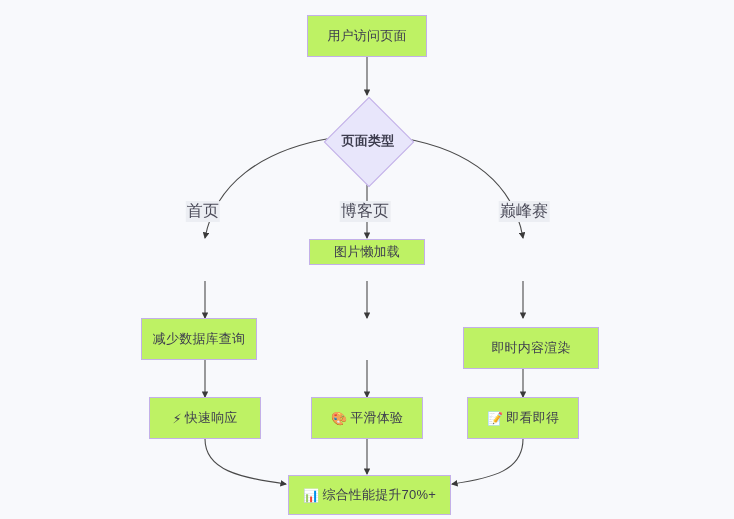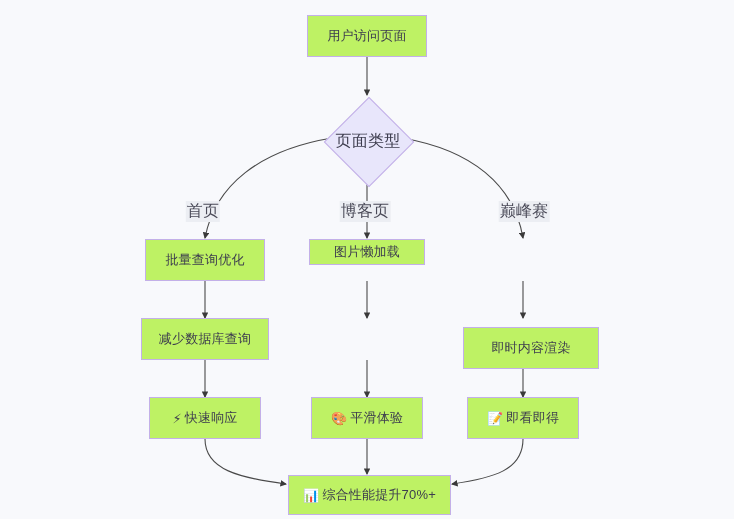--- a/index.html
+++ b/index.html
@@ -59,24 +59,25 @@
     height: 62px;
     margin-left: -31px;
     margin-top: -31px;
     background: #e8e6fb;
     border: 1px solid #c3b0e8;
     transform: rotate(45deg);
   }
   .decision .dia-label {
     position: relative;
     z-index: 2;
-    font-size: 16px;
+    font-size: 13px;
     color: #3d3d4e;
     white-space: nowrap;
     letter-spacing: 0.2px;
+    font-weight: bold;
   }
   .edge-label {
     position: absolute;
     font-size: 16px;
     color: #4a4a58;
     background: #eceef3;
     padding: 0 1px;
     white-space: nowrap;
     letter-spacing: 0.2px;
     transform: translateX(-50%);
@@ -116,28 +117,25 @@
 
   <div class="decision" style="left:324px; top:97px; width:88px; height:88px;">
     <span class="dia-shape"></span>
     <span class="dia-label">页面类型</span>
   </div>
 
   <div class="edge-label" style="left:203px; top:201px;">首页</div>
   <div class="edge-label" style="left:365px; top:201px;">博客页</div>
   <div class="edge-label" style="left:524px; top:201px;">巅峰赛</div>
 
-  <div class="node" style="left:145px; top:239px; width:120px; height:42px;">
-    <span>批量查询优化</span>
-  </div>
   <div class="node" style="left:309px; top:239px; width:116px; height:26px;">
     <span>图片懒加载</span>
   </div>
 
-  <div class="node" style="left:141px; top:318px; width:128px; height:42px;">
+  <div class="node" style="left:141px; top:318px; width:116px; height:42px;">
     <span>减少数据库查询</span>
   </div>
   <div class="node" style="left:463px; top:327px; width:136px; height:42px;">
     <span>即时内容渲染</span>
   </div>
 
   <div class="node" style="left:149px; top:397px; width:112px; height:42px;">
     <span class="emoji">⚡</span>
     <span>快速响应</span>
   </div>

